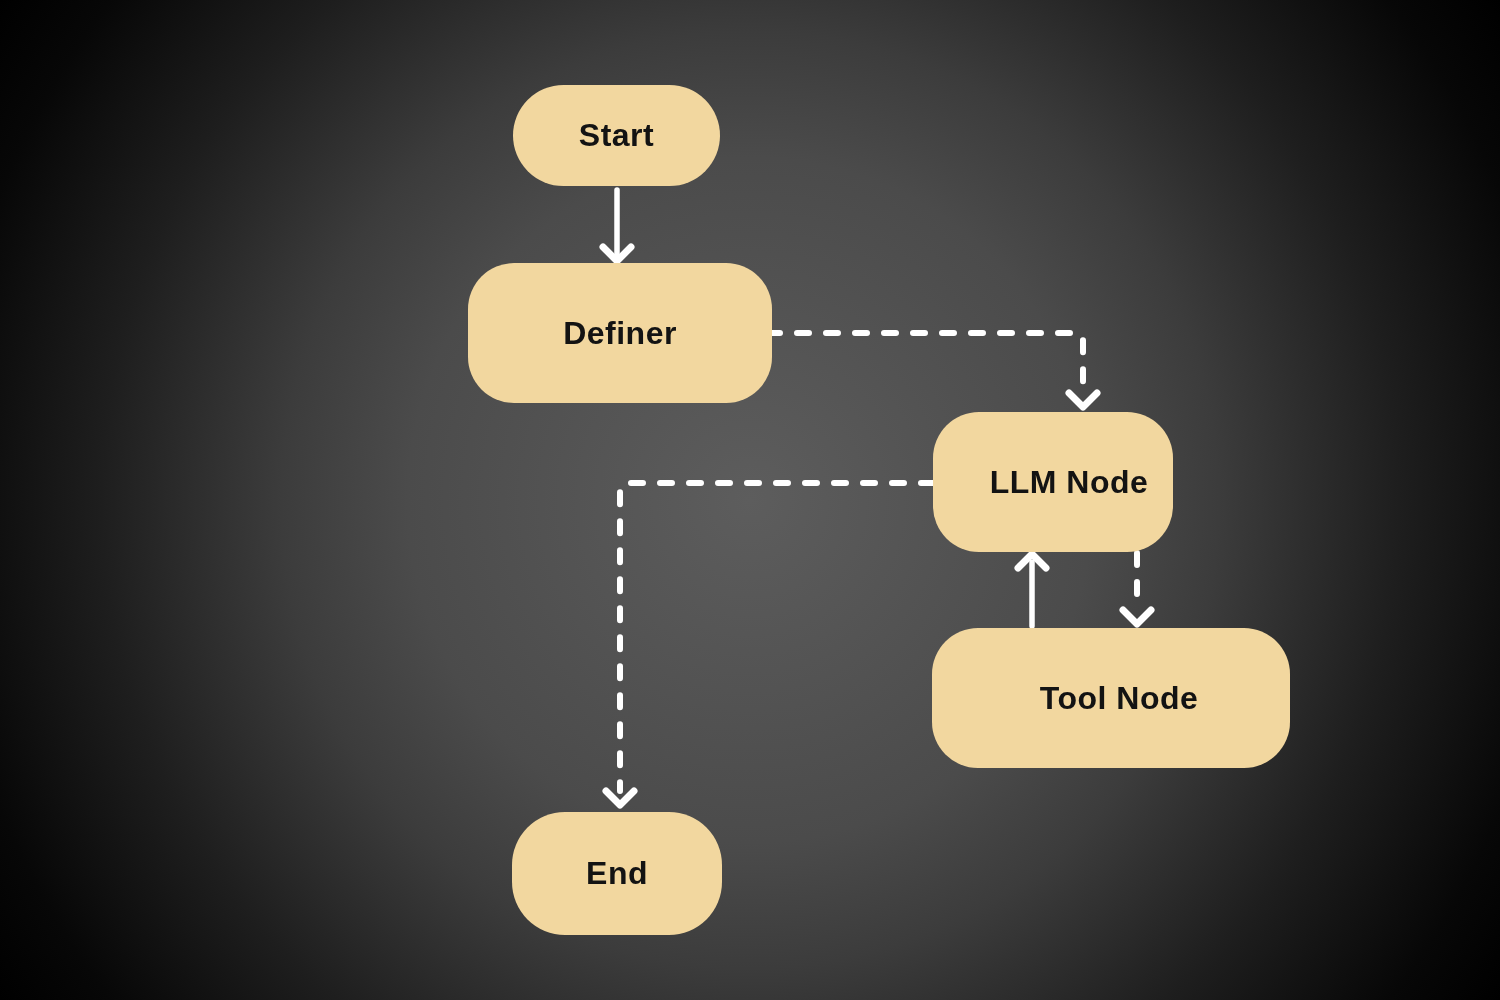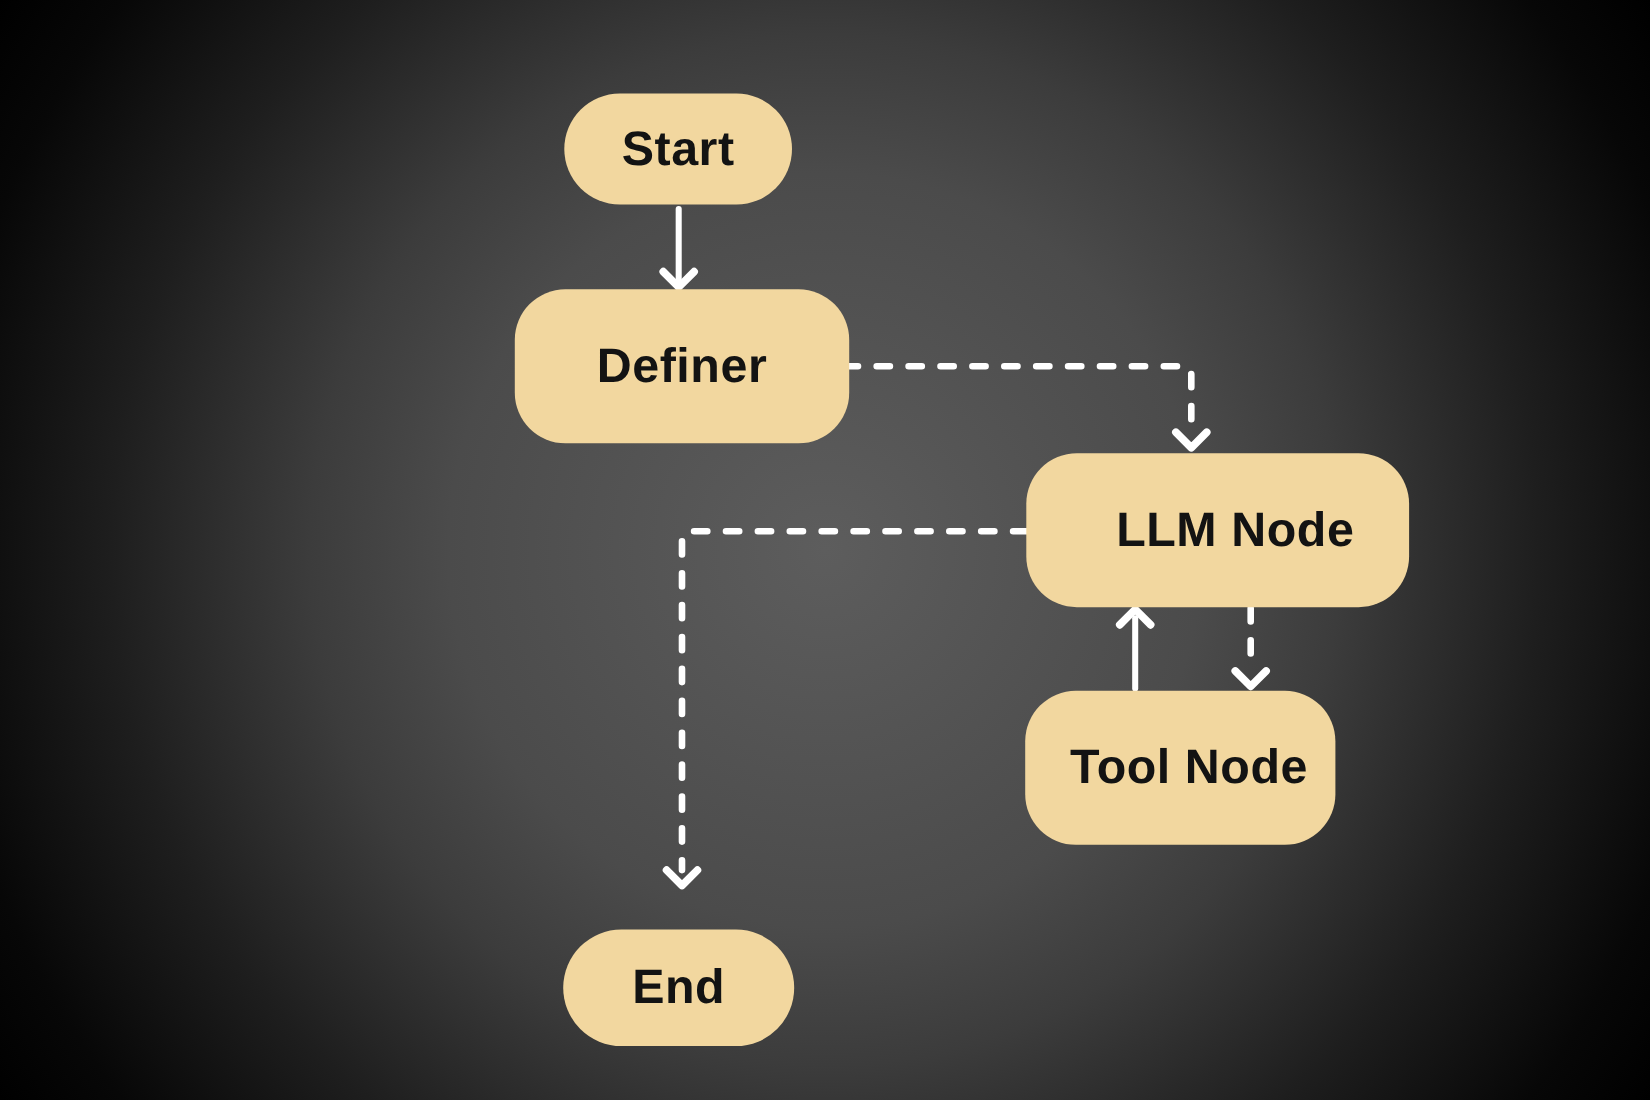--- a/index.html
+++ b/index.html
@@ -35,31 +35,31 @@
   .edge.head   { stroke-width: 7; stroke-dasharray: none; }
 
   .node {
     position: absolute;
     background: var(--node-fill, #F2D79F);
     color: var(--node-text, #131313);
     display: flex;
     align-items: center;
     justify-content: center;
     font-weight: 700;
-    font-size: 44px;
+    font-size: 32px;
     letter-spacing: 0.5px;
     box-sizing: border-box;
     white-space: nowrap;
   }
 
   .node-start   { left: 513px; top:  85px; width: 207px; height: 101px; border-radius: 51px; }
   .node-definer { left: 468px; top: 263px; width: 304px; height: 140px; border-radius: 46px; }
-  .node-llm     { left: 933px; top: 412px; width: 348px; height: 140px; border-radius: 46px; padding-left: 32px; }
-  .node-tool    { left: 932px; top: 628px; width: 282px; height: 140px; border-radius: 46px; padding-left: 16px; }
-  .node-end     { left: 512px; top: 812px; width: 210px; height: 106px; border-radius: 53px; margin-top: 33px; }
+  .node-llm     { left: 933px; top: 412px; width: 240px; height: 140px; border-radius: 46px; padding-left: 32px; }
+  .node-tool    { left: 932px; top: 628px; width: 358px; height: 140px; border-radius: 46px; padding-left: 16px; }
+  .node-end     { left: 512px; top: 812px; width: 210px; height: 123px; border-radius: 53px; }
 </style>
 </head>
 <body>
 
 <svg class="edges-layer" viewBox="0 0 1500 1000" xmlns="http://www.w3.org/2000/svg">
 
   <g>
     <line class="edge" x1="617" y1="190" x2="617" y2="256"></line>
     <polyline class="edge head" points="603,247 617,261 631,247"></polyline>
   </g>

